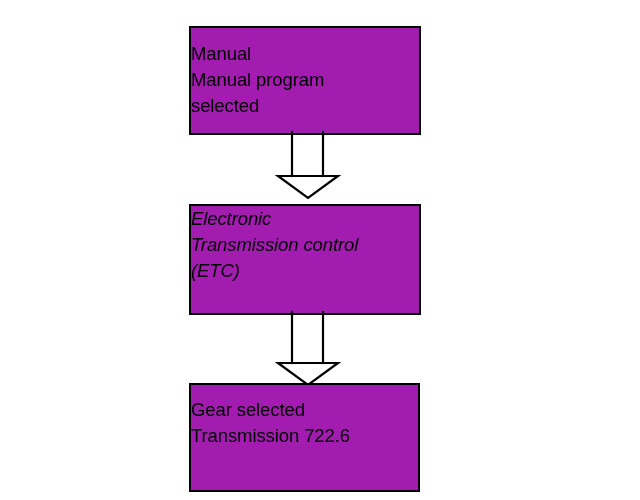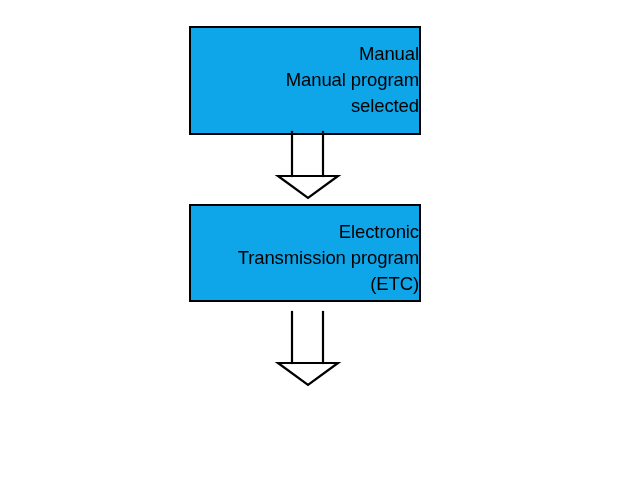--- a/index.html
+++ b/index.html
@@ -17,24 +17,24 @@
   #diagram-canvas {
     position: relative;
     width: 640px;
     height: 500px;
     background: #ffffff;
   }
   .node-box {
     position: absolute;
     box-sizing: border-box;
     border: 2px solid #000000;
-    background: #0ea5e9;
+    background: #a21caf;
     display: flex;
     flex-direction: column;
-    align-items: flex-end;
+    align-items: flex-start;
     justify-content: flex-start;
   }
   .node-text {
     font-family: "Liberation Sans", sans-serif;
     font-size: 18.5px;
     line-height: 26px;
     color: #000000;
     text-align: center;
     white-space: nowrap;
     letter-spacing: -0.1px;
@@ -43,22 +43,22 @@
     left: 189px;
     top: 26px;
     width: 232px;
     height: 109px;
     padding-top: 13px;
   }
   #box-etc {
     left: 189px;
     top: 204px;
     width: 232px;
-    height: 98px;
-    padding-top: 13px;
+    height: 111px;
+    font-style: italic;
   }
   #box-gear-selected {
     left: 189px;
     top: 383px;
     width: 231px;
     height: 109px;
     padding-top: 12px;
   }
   .connector-arrow {
     position: absolute;
@@ -101,26 +101,30 @@
   <div class="connector-arrow" id="arrow-manual-to-etc">
     <svg viewBox="0 0 66 66" preserveAspectRatio="none">
       <path class="arrow-stroke" d="M 17 0 L 17 44"></path>
       <path class="arrow-stroke" d="M 48 0 L 48 44"></path>
       <path class="arrow-stroke" d="M 3 44 L 63 44 L 33 66 Z"></path>
     </svg>
   </div>
 
   <div class="node-box" id="box-etc">
     <div class="node-text">Electronic</div>
-    <div class="node-text">Transmission program</div>
+    <div class="node-text">Transmission control</div>
     <div class="node-text">(ETC)</div>
   </div>
 
   <div class="connector-arrow" id="arrow-etc-to-gear">
     <svg viewBox="0 0 66 73" preserveAspectRatio="none">
       <path class="arrow-stroke" d="M 17 0 L 17 51"></path>
       <path class="arrow-stroke" d="M 48 0 L 48 51"></path>
       <path class="arrow-stroke" d="M 3 51 L 63 51 L 33 73 Z"></path>
     </svg>
   </div>
 
+  <div class="node-box" id="box-gear-selected">
+    <div class="node-text">Gear selected</div>
+    <div class="node-text">Transmission 722.6</div>
+  </div>
 
 </div>
 
 </body></html>

